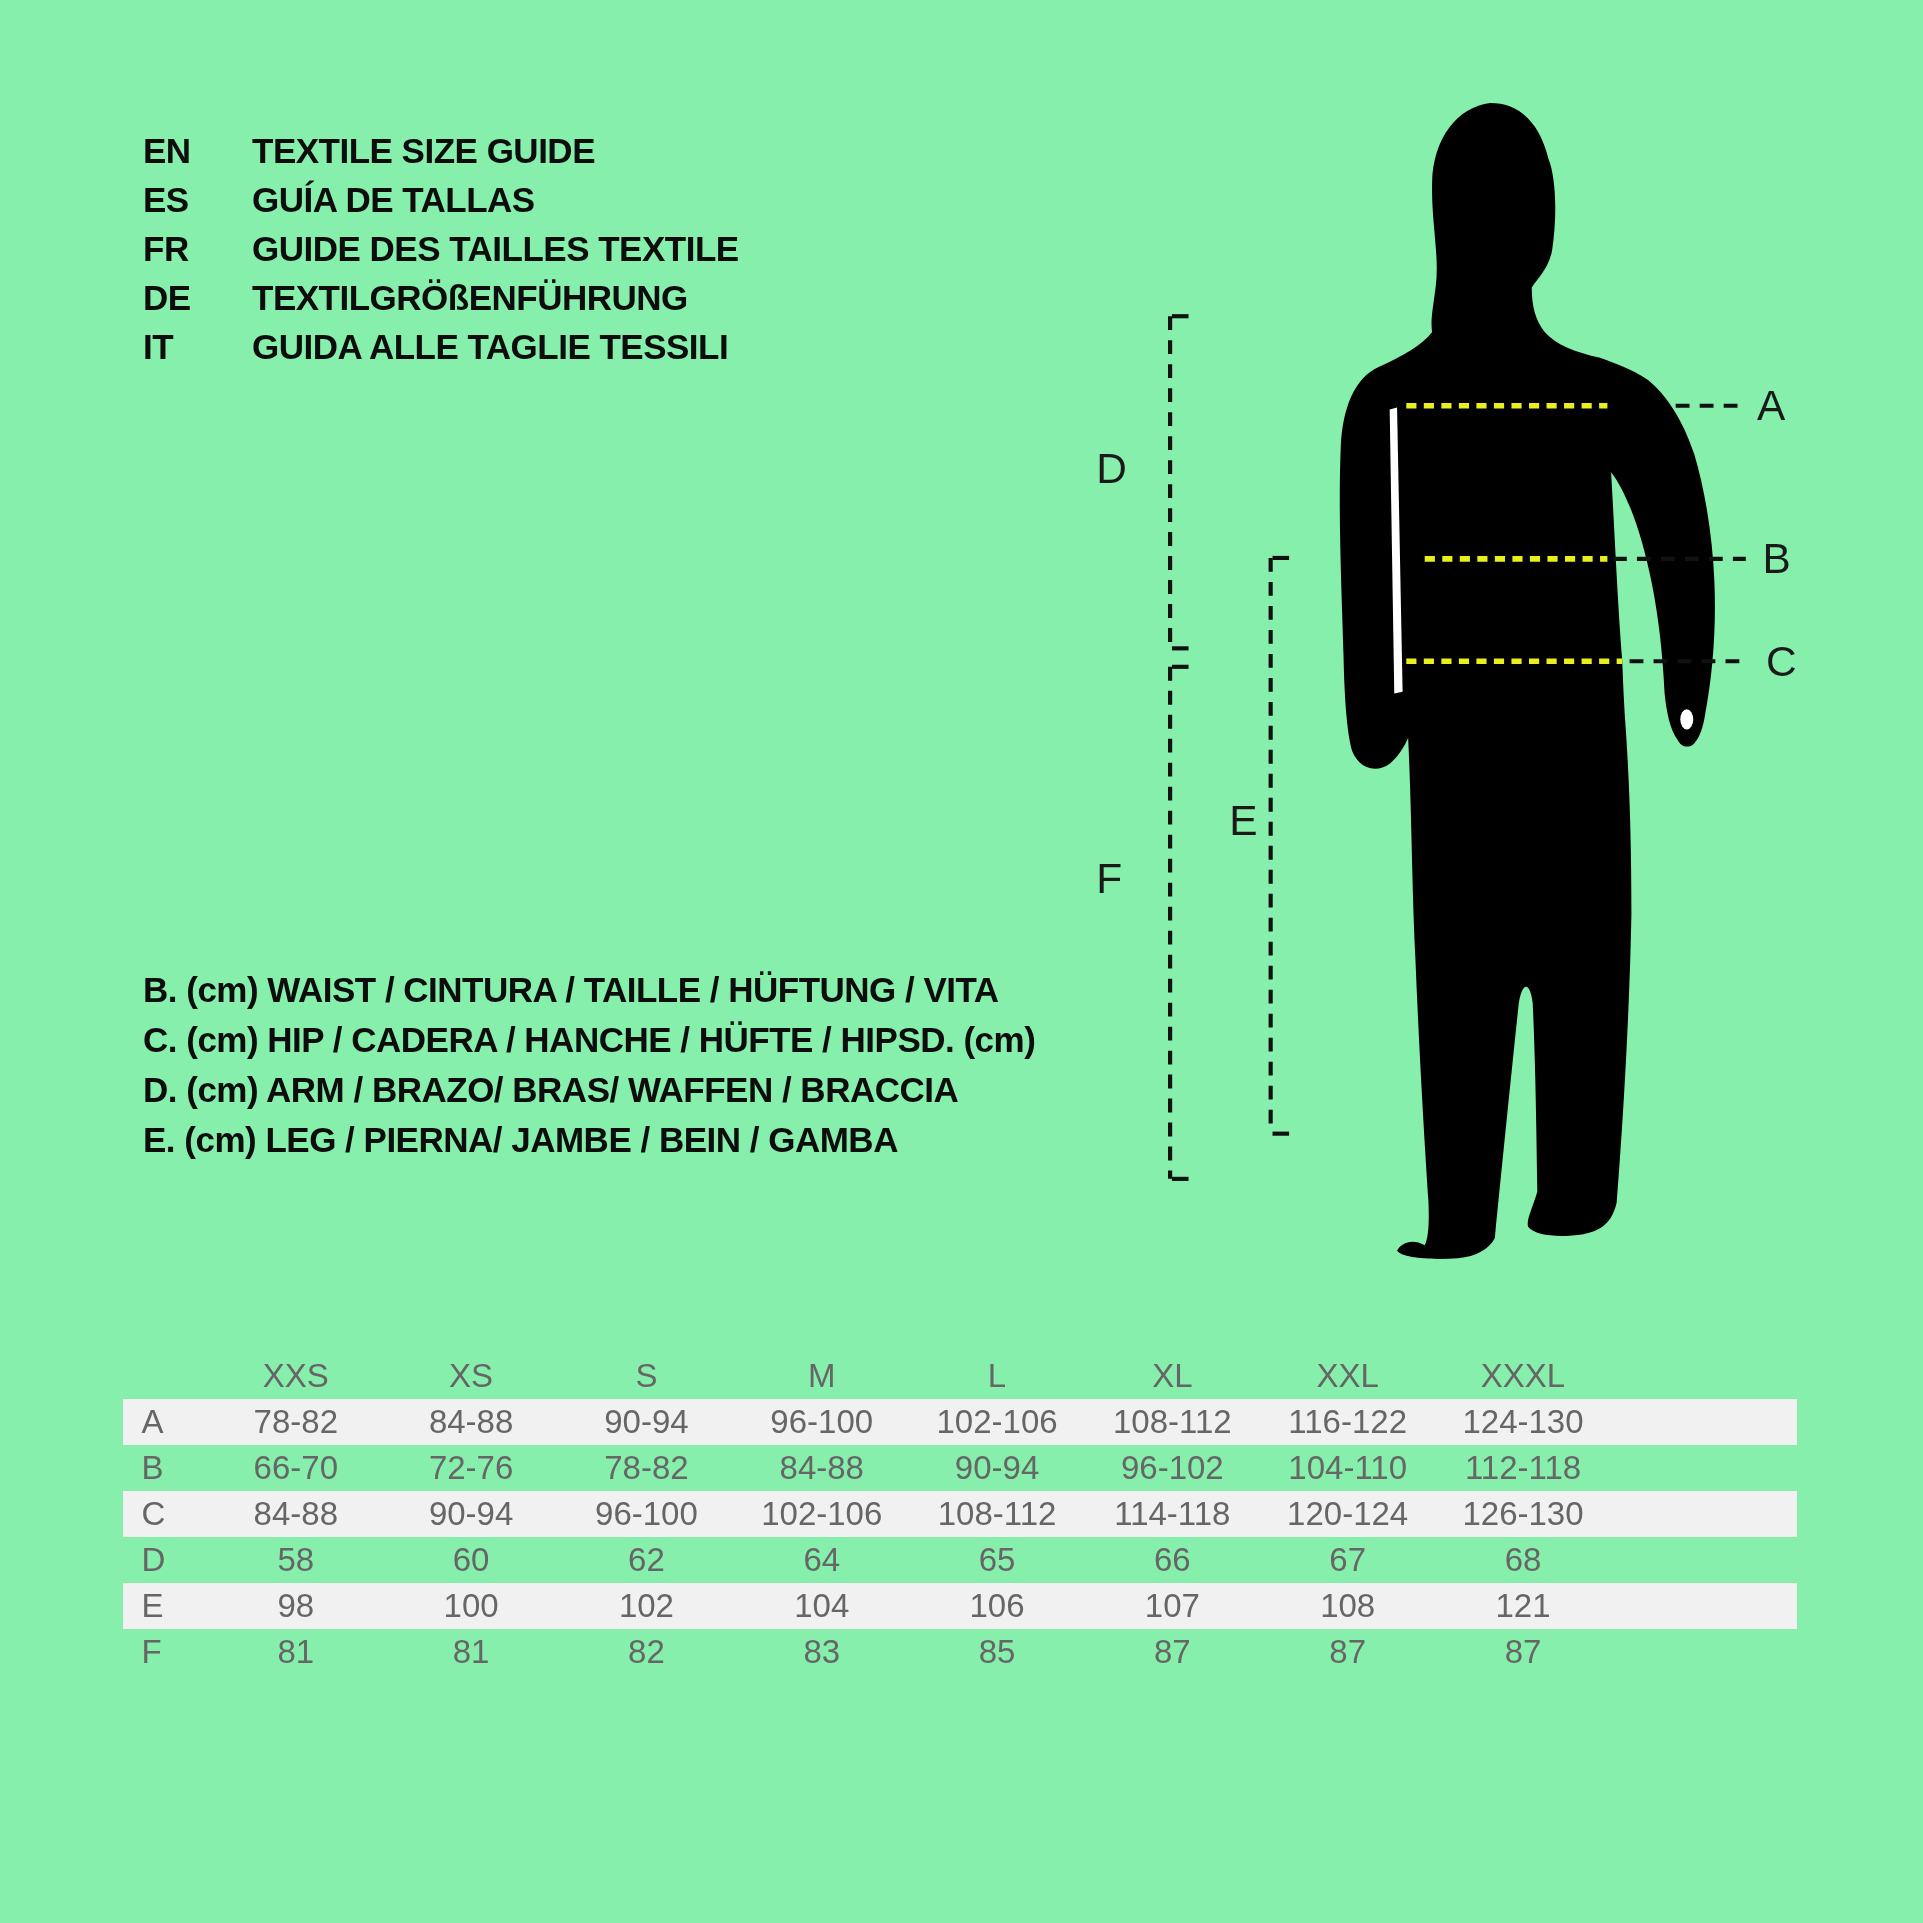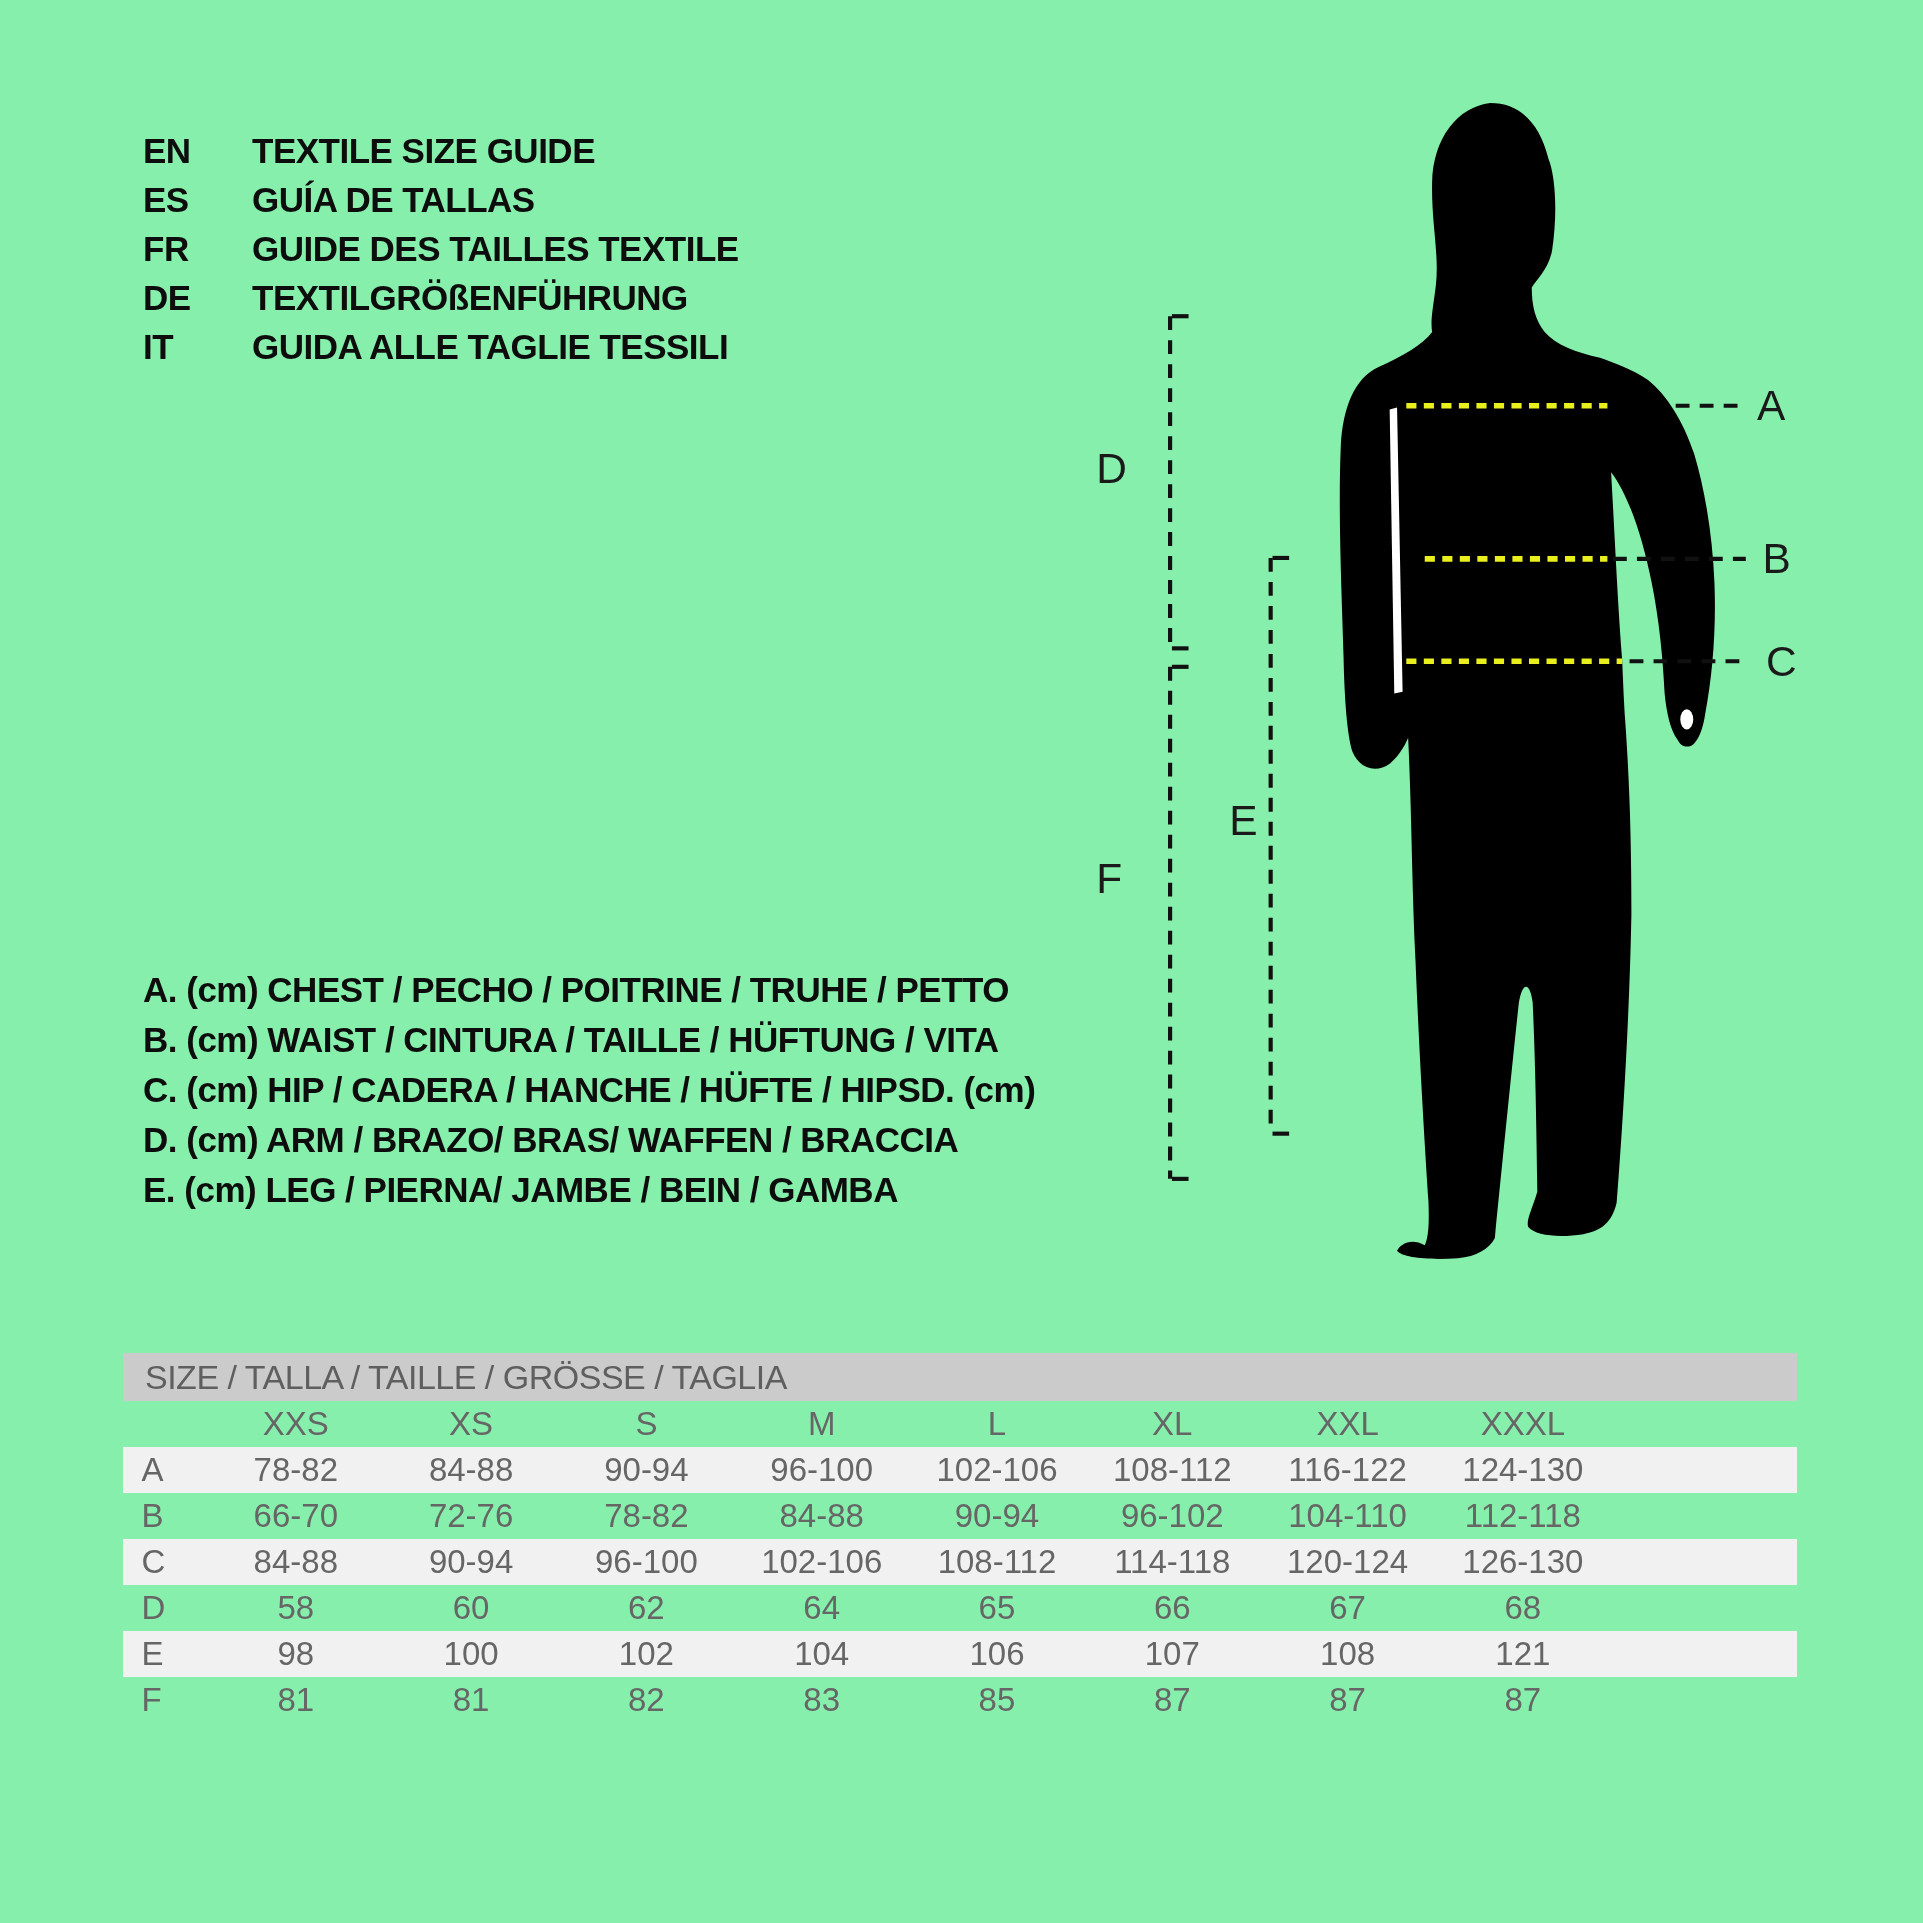--- a/index.html
+++ b/index.html
@@ -146,21 +146,20 @@
     <line x1="130" y1="1178" x2="148" y2="1178" stroke="#111111" stroke-width="4.5"></line>
     <text class="marker-letter" x="48" y="852" dominant-baseline="central">F</text>
 
     <line x1="237" y1="505" x2="237" y2="1129" stroke="#111111" stroke-width="4.5" stroke-dasharray="15 11"></line>
     <line x1="239" y1="505" x2="257" y2="505" stroke="#111111" stroke-width="4.5"></line>
     <line x1="239" y1="1129" x2="257" y2="1129" stroke="#111111" stroke-width="4.5"></line>
     <text class="marker-letter" x="192" y="790" dominant-baseline="central">E</text>
   </svg>
 
   <div id="legend-block">
-    <div class="legend-line">A. (cm) CHEST / PECHO / POITRINE / TRUHE / PETTO</div>
     <div class="legend-line">B. (cm) WAIST / CINTURA / TAILLE / HÜFTUNG / VITA</div>
     <div class="legend-line">C. (cm) HIP / CADERA / HANCHE / HÜFTE / HIPSD. (cm)</div>
     <div class="legend-line">D. (cm) ARM / BRAZO/ BRAS/ WAFFEN / BRACCIA</div>
     <div class="legend-line">E. (cm) LEG / PIERNA/ JAMBE / BEIN / GAMBA</div>
   </div>
 
 
   <div id="size-table-wrap">
     <table>
       <colgroup>
@@ -169,23 +168,20 @@
           <col style="width:175px">
           <col style="width:175px">
         <col style="width:175px">
           <col style="width:175px">
           <col style="width:175px">
           <col style="width:175px">
         <col style="width:175px">
           <col style="width:186px">
       </colgroup>
       <tbody>
-          <tr>
-        <td id="table-title-band" colspan="10">SIZE / TALLA / TAILLE / GRÖSSE / TAGLIA</td>
-      </tr>
       <tr>
         <td class="row-label"></td>
         <th class="val-cell">XXS</th>
         <th class="val-cell">XS</th>
         <th class="val-cell">S</th>
         <th class="val-cell">M</th>
         <th class="val-cell">L</th>
         <th class="val-cell">XL</th>
         <th class="val-cell">XXL</th>
         <th class="val-cell">XXXL</th>

